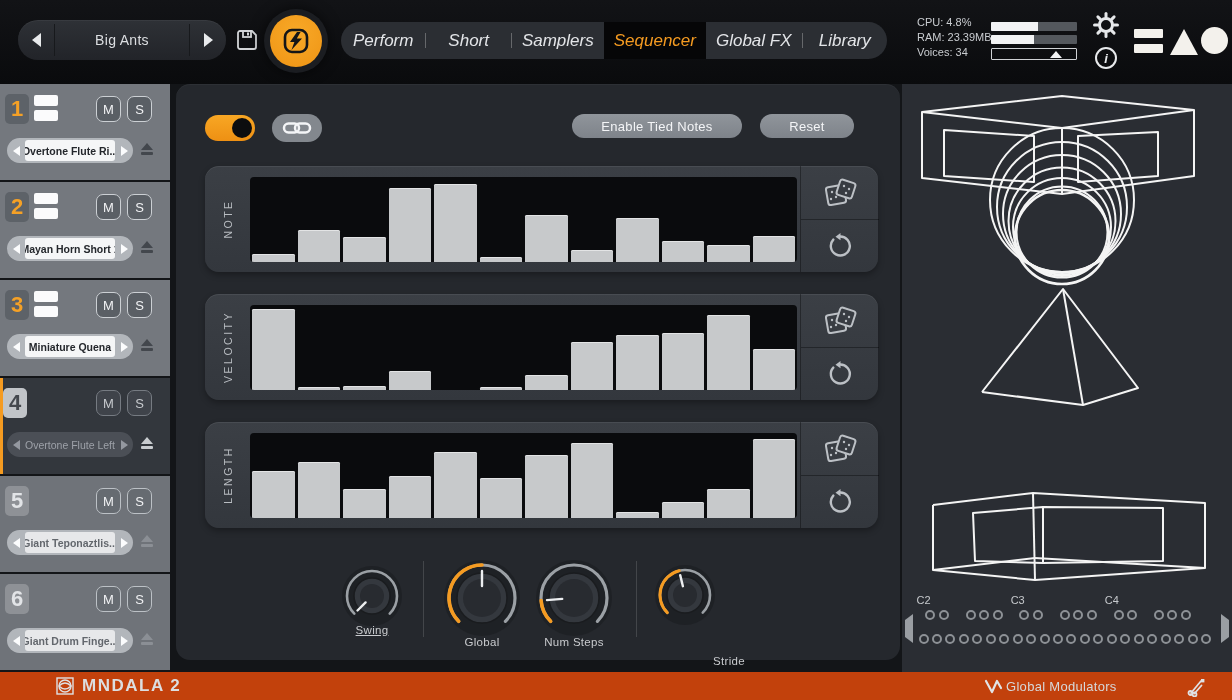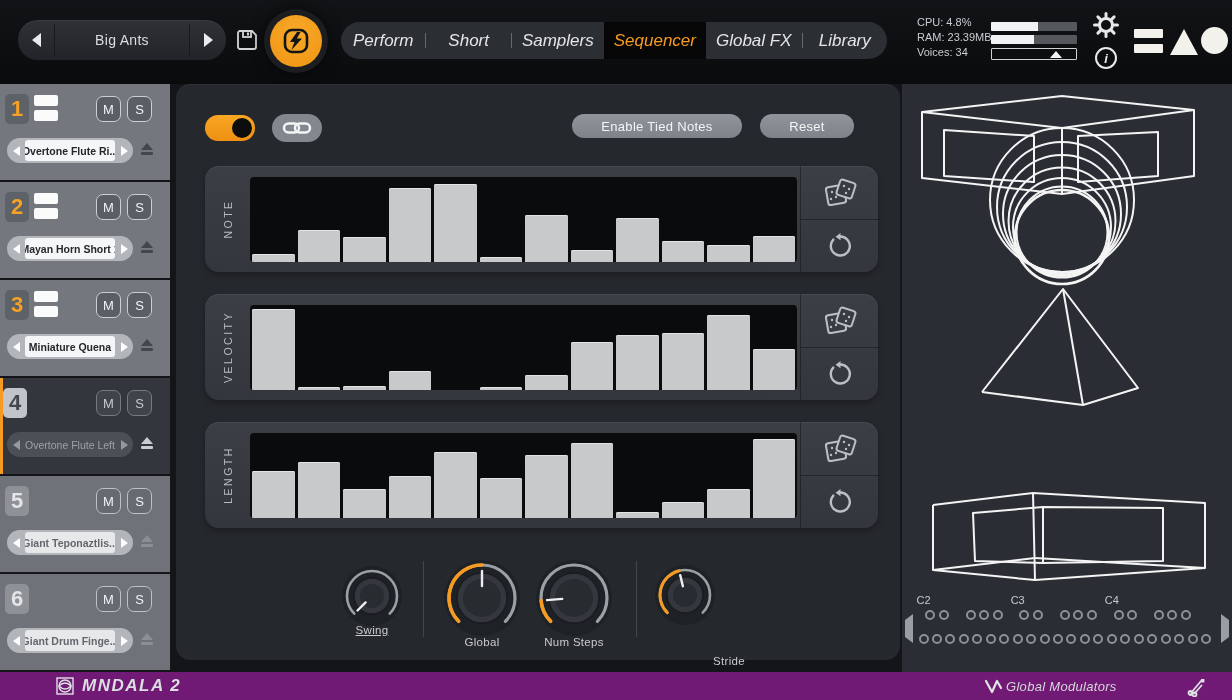--- a/index.html
+++ b/index.html
@@ -129,22 +129,22 @@
   
   .right-panel { position:absolute; left:902px; top:84px; width:330px; height:588px; background:#2a2d33; }
   .kb { position:absolute; left:0; top:500px; width:330px; height:80px; }
   .kb-label { position:absolute; color:#c6c9cd; font-size:11px; }
   .kb-dot { position:absolute; width:10px; height:10px; border:2.5px solid #8d9196; border-radius:50%; }
   .kb-arrow { position:absolute; top:36px; cursor:pointer; }
   .kbtri-l { width:0; height:0; border-top:6px solid transparent; border-bottom:6px solid transparent; border-right:8px solid #9a9ea3; }
   .kbtri-r { width:0; height:0; border-top:6px solid transparent; border-bottom:6px solid transparent; border-left:8px solid #9a9ea3; }
 
   
-  .bottom-bar { position:absolute; left:0; top:672px; width:1232px; height:28px; background:#701a75;
-                display:flex; align-items:center;font-style:italic; }
+  .bottom-bar { position:absolute; left:0; top:672px; width:1232px; height:28px; background:#c2410c;
+                display:flex; align-items:center; }
   .brand { position:absolute; left:56px; display:flex; align-items:center; gap:8px; }
   .brand-text { color:#dcdee1; font-size:17px; font-weight:bold; letter-spacing:1.5px; }
   .gmod { position:absolute; left:984px; display:flex; align-items:center; }
   .gmod-text { color:#d6d8da; font-size:13px; letter-spacing:.3px; }
   .scissors-btn { position:absolute; left:1186px; top:3px; width:22px; height:22px; background:none; border:none; cursor:pointer; }
 </style>
 </head>
 <body>
 
 <div class="stage">

